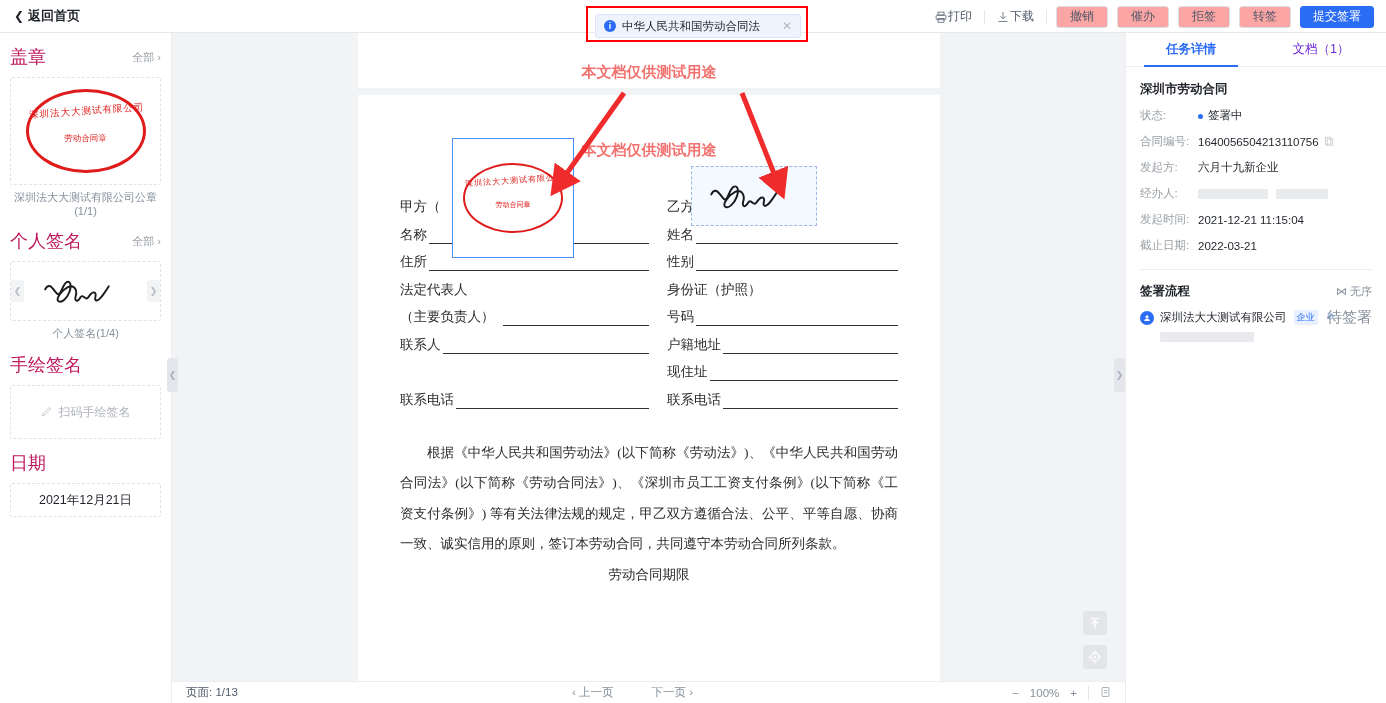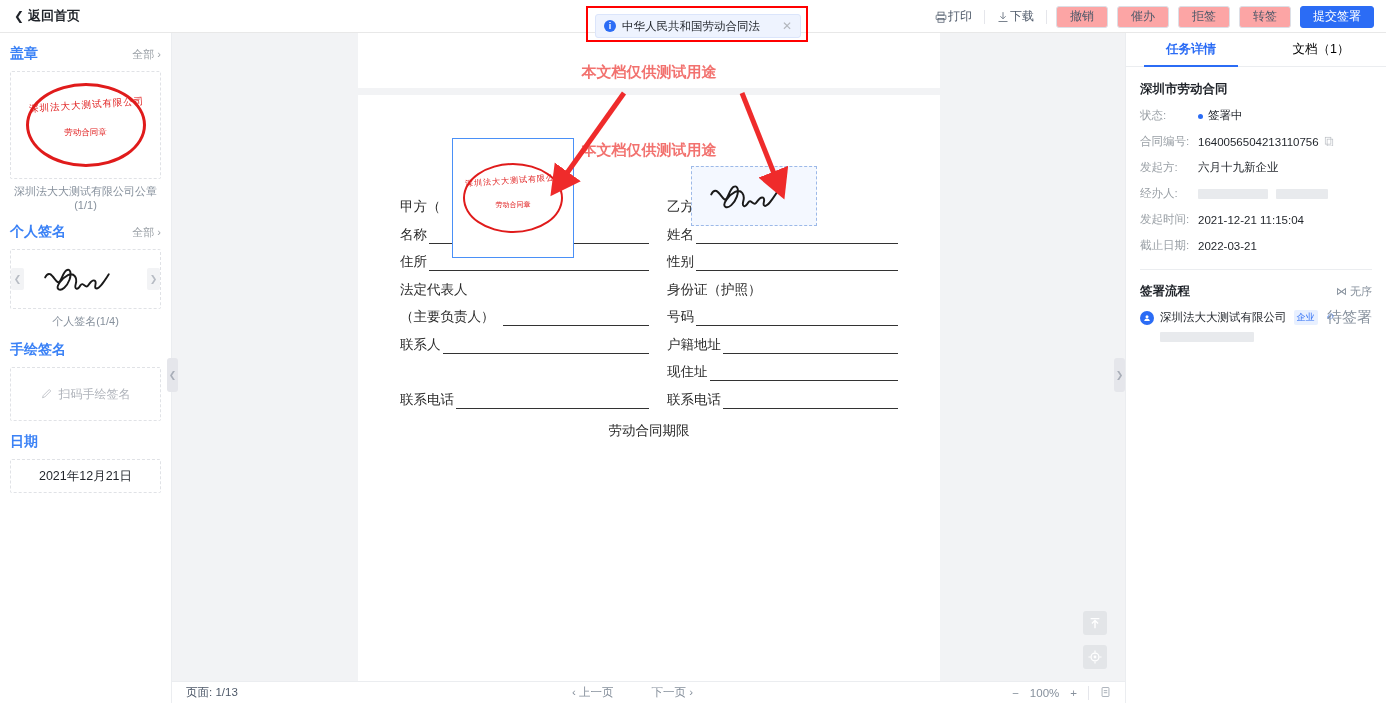--- a/index.html
+++ b/index.html
@@ -40,21 +40,21 @@
   
   .sidebar{
     position:absolute; top:33px; left:0; width:172px; height:670px;
     background:#fff; border-right:1px solid #ebedf0; overflow:hidden;
     padding:0 10px;
   }
   .sec-head{
     display:flex; justify-content:space-between; align-items:center;
     margin:12px 0 8px 0;
   }
-  .sec-title{ font-size:14px; font-weight:700; color:#3b82f6; }
+  .sec-title{ font-size:18px; font-weight:400; color:#be185d; }
   .sec-all{ font-size:11px; color:#9aa0a6; cursor:pointer; }
   .card{
     border:1px dashed #e0e2e6; border-radius:2px; background:#fff;
     position:relative; display:flex; align-items:center; justify-content:center;
   }
   .seal-card{ height:108px; }
   .sign-card{ height:60px; }
   .hand-card{ height:54px; }
   .date-card{ height:34px; font-size:12.5px; color:#1f2329; }
   .cap{ text-align:center; font-size:11px; color:#86909c; margin:5px 0 0; }
@@ -143,21 +143,21 @@
   .bb-zoom{ position:absolute; right:14px; display:flex; align-items:center; gap:11px; }
   .bb-zoom .z{ cursor:pointer; color:#86909c; }
   
   .rpanel{
     position:absolute; top:33px; right:0; width:261px; height:670px;
     background:#fff; border-left:1px solid #ebedf0;
   }
   .tabs{ display:flex; height:34px; border-bottom:1px solid #ebedf0; }
   .tab{
     flex:1; display:flex; align-items:center; justify-content:center;
-    font-size:12.5px; color:#000000; cursor:pointer; position:relative;
+    font-size:12.5px; color:#6d28d9; cursor:pointer; position:relative;
   }
   .tab.active{ color:#2b6cf5; font-weight:700; }
   .tab.active:after{
     content:""; position:absolute; bottom:-1px; left:18px; right:18px; height:2px; background:#2b6cf5;
   }
   .rp-title{ font-size:12.5px; font-weight:700; color:#1f2329; margin:14px 0 10px 14px; }
   .kv{ display:flex; margin:0 0 11px 14px; font-size:11.5px; align-items:center; }
   .kv .k{ color:#9aa0a6; width:58px; flex:none; }
   .kv .v{ color:#1f2329; }
   .dot{ width:5px; height:5px; border-radius:50%; background:#2b6cf5; display:inline-block; margin-right:5px; }
@@ -372,20 +372,21 @@
             <span class="lbl">现住址</span>
               <span class="line"></span>
           </div>
           <div class="fld">
             <span class="lbl">联系电话</span>
               <span class="line"></span>
           </div>
         </div>
       </div>
 
+      <div class="para">根据《中华人民共和国劳动法》(以下简称《劳动法》)、《中华人民共和国劳动合同法》(以下简称《劳动合同法》)、《深圳市员工工资支付条例》(以下简称《工资支付条例》) 等有关法律法规的规定，甲乙双方遵循合法、公平、平等自愿、协商一致、诚实信用的原则，签订本劳动合同，共同遵守本劳动合同所列条款。</div>
       <div class="sec-next">劳动合同期限</div>
     </div>
   </div>
 
   <svg class="annot">
     <defs>
       <marker id="ah" markerWidth="7" markerHeight="7" refX="2" refY="3.2" orient="auto">
         <path d="M0,0 L6,3.2 L0,6.4 z" fill="#ef2b2b"></path>
       </marker>
     </defs>

